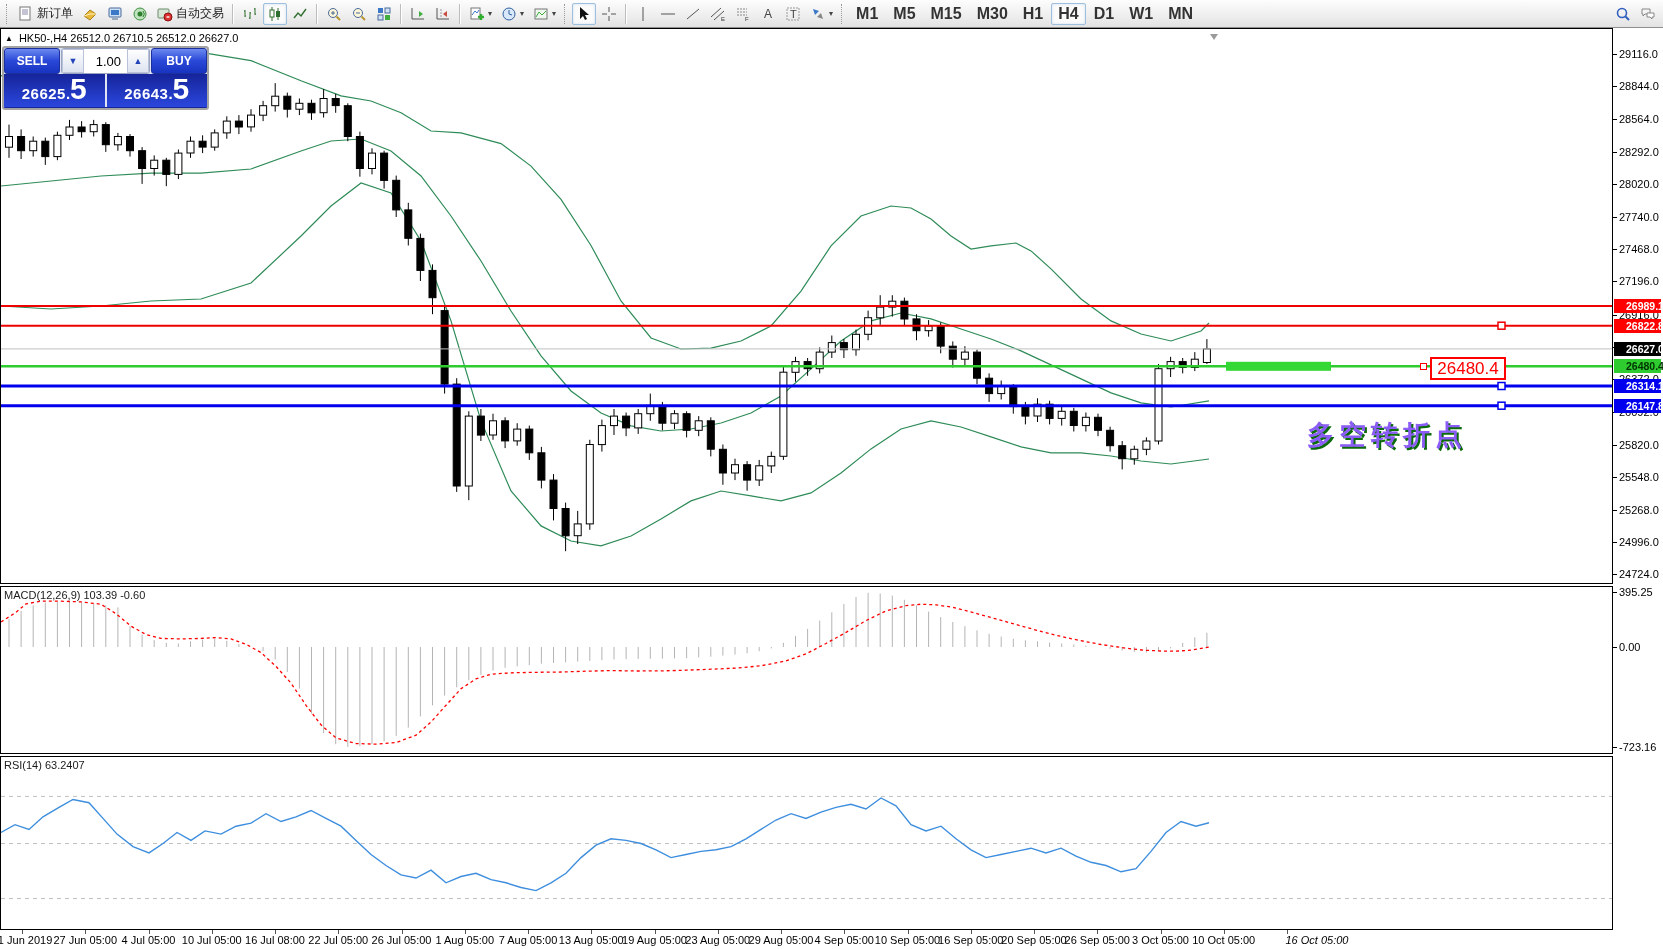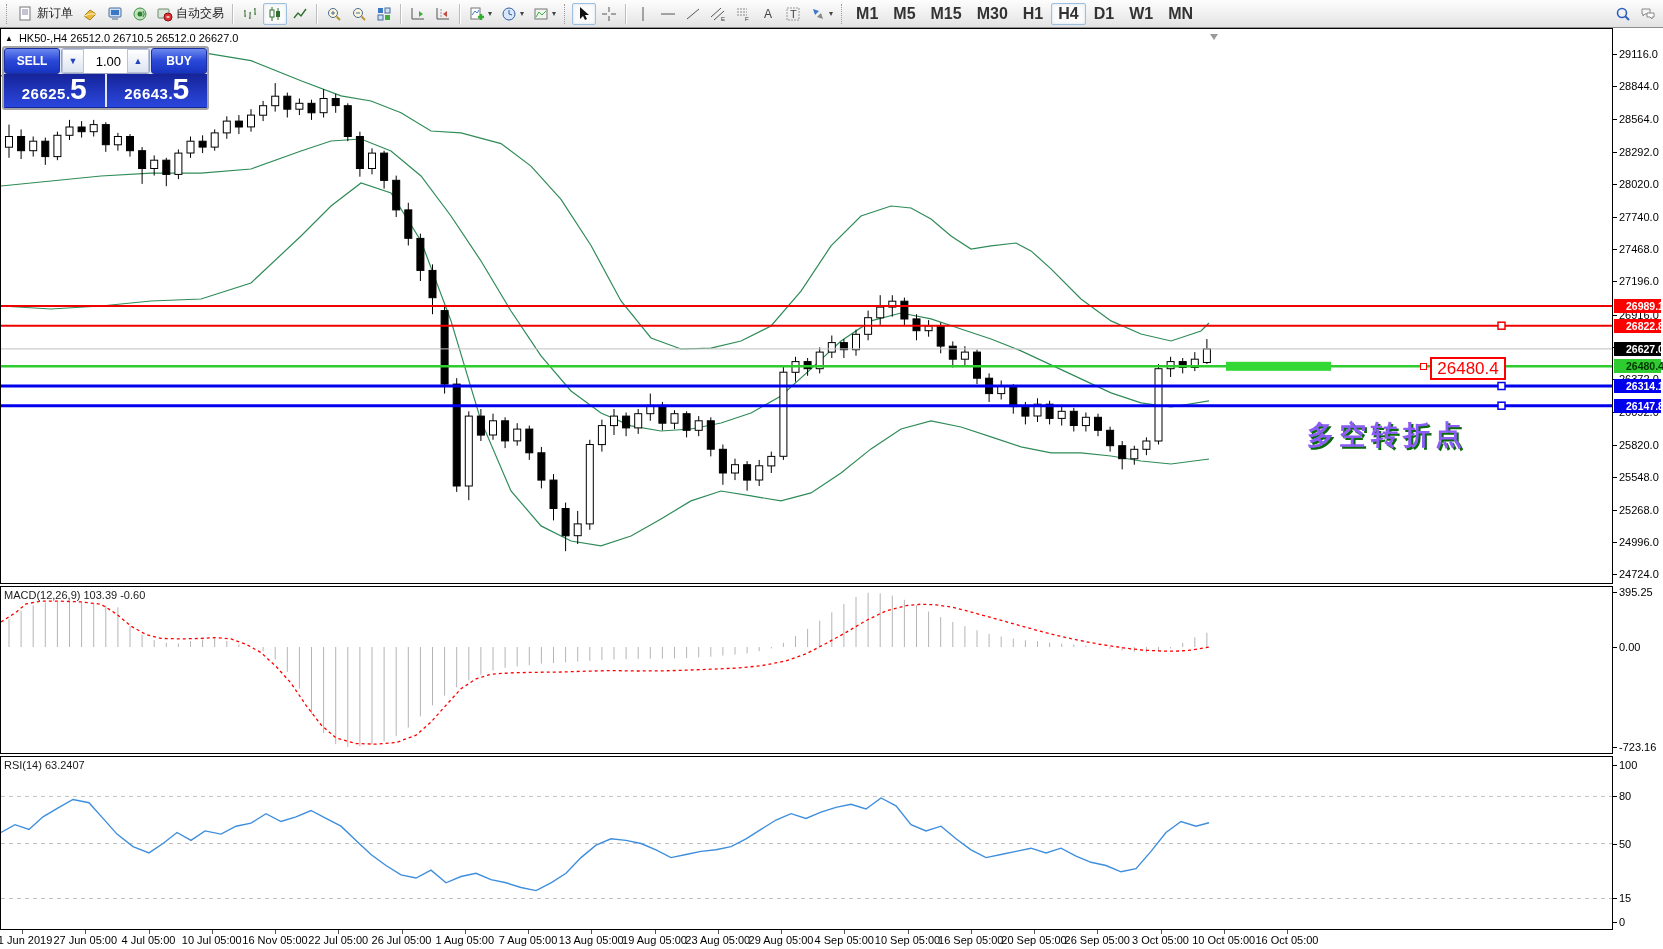--- a/index.html
+++ b/index.html
@@ -649,21 +649,21 @@
   <div class="date-axis" id="date-axis">
       <div class="date-tick" style="left: 22px;"></div>
       <div class="date-label" style="left: 22px;">21 Jun 2019</div>
       <div class="date-tick" style="left: 85.25px;"></div>
       <div class="date-label" style="left: 85.25px;">27 Jun 05:00</div>
       <div class="date-tick" style="left: 148.5px;"></div>
       <div class="date-label" style="left: 148.5px;">4 Jul 05:00</div>
       <div class="date-tick" style="left: 211.75px;"></div>
       <div class="date-label" style="left: 211.75px;">10 Jul 05:00</div>
       <div class="date-tick" style="left: 275px;"></div>
-      <div class="date-label" style="left: 275px;">16 Nov 05:00</div>
+      <div class="date-label" style="left: 275px;">16 Jul 08:00</div>
       <div class="date-tick" style="left: 338.25px;"></div>
       <div class="date-label" style="left: 338.25px;">22 Jul 05:00</div>
       <div class="date-tick" style="left: 401.5px;"></div>
       <div class="date-label" style="left: 401.5px;">26 Jul 05:00</div>
       <div class="date-tick" style="left: 464.75px;"></div>
       <div class="date-label" style="left: 464.75px;">1 Aug 05:00</div>
       <div class="date-tick" style="left: 528px;"></div>
       <div class="date-label" style="left: 528px;">7 Aug 05:00</div>
       <div class="date-tick" style="left: 591.25px;"></div>
       <div class="date-label" style="left: 591.25px;">13 Aug 05:00</div>
@@ -681,21 +681,21 @@
       <div class="date-label" style="left: 970.75px;">16 Sep 05:00</div>
       <div class="date-tick" style="left: 1034px;"></div>
       <div class="date-label" style="left: 1034px;">20 Sep 05:00</div>
       <div class="date-tick" style="left: 1097.25px;"></div>
       <div class="date-label" style="left: 1097.25px;">26 Sep 05:00</div>
       <div class="date-tick" style="left: 1160.5px;"></div>
       <div class="date-label" style="left: 1160.5px;">3 Oct 05:00</div>
       <div class="date-tick" style="left: 1223.75px;"></div>
       <div class="date-label" style="left: 1223.75px;">10 Oct 05:00</div>
       <div class="date-tick" style="left: 1287px;"></div>
-      <div class="date-label" style="left: 1287px;">16 Oct 05:00</div>
+      <div class="date-label" style="left: 1317px; font-style: italic;">16 Oct 05:00</div>
     </div>
 
   <div class="axis" id="main-axis" style="top:28px;height:556px;">
       <div class="tick-dash" style="top: 26px;"></div>
       <div class="tick-label" style="top: 26px;">29116.0</div>
       <div class="tick-dash" style="top: 58.2275px;"></div>
       <div class="tick-label" style="top: 58.2275px;">28844.0</div>
       <div class="tick-dash" style="top: 91.4028px;"></div>
       <div class="tick-label" style="top: 91.4028px;">28564.0</div>
       <div class="tick-dash" style="top: 123.63px;"></div>
@@ -734,26 +734,14 @@
       <div class="badge" style="top: 377.682px; background: rgb(0, 0, 238); color: rgb(255, 255, 255);">26147.8</div>
     </div>
   <div class="axis" id="macd-axis" style="top:586px;height:168px;">
       <div class="tick-dash" style="top: 6.10417px;"></div>
       <div class="tick-label" style="top: 6.10417px;">395.25</div>
       <div class="tick-dash" style="top: 61px;"></div>
       <div class="tick-label" style="top: 61px;">0.00</div>
       <div class="tick-dash" style="top: 161.439px;"></div>
       <div class="tick-label" style="top: 161.439px;">-723.16</div>
     </div>
-  <div class="axis" id="rsi-axis" style="top:756px;height:174px;">
-      <div class="tick-dash" style="top: 9px;"></div>
-      <div class="tick-label" style="top: 9px;">100</div>
-      <div class="tick-dash" style="top: 40.4px;"></div>
-      <div class="tick-label" style="top: 40.4px;">80</div>
-      <div class="tick-dash" style="top: 87.5px;"></div>
-      <div class="tick-label" style="top: 87.5px;">50</div>
-      <div class="tick-dash" style="top: 142.45px;"></div>
-      <div class="tick-label" style="top: 142.45px;">15</div>
-      <div class="tick-dash" style="top: 166px;"></div>
-      <div class="tick-label" style="top: 166px;">0</div>
-    </div>
 
 </div>
 
 </body></html>

